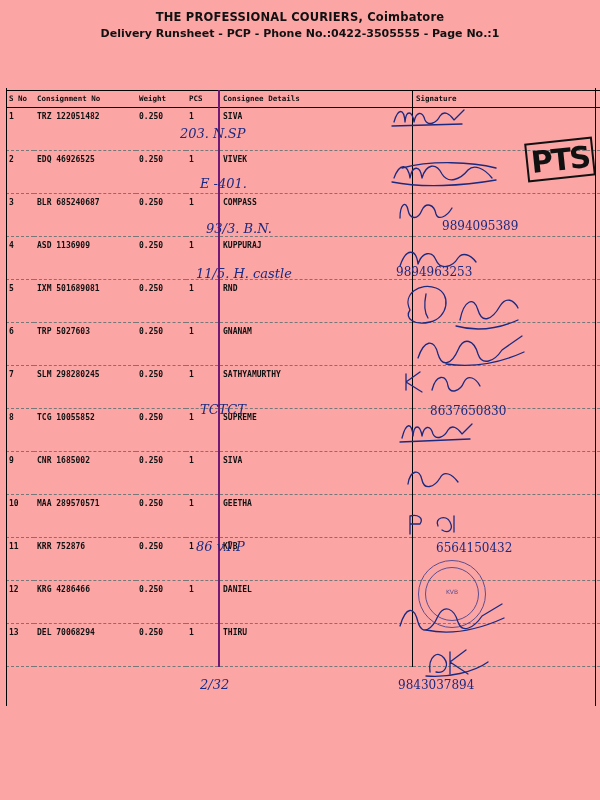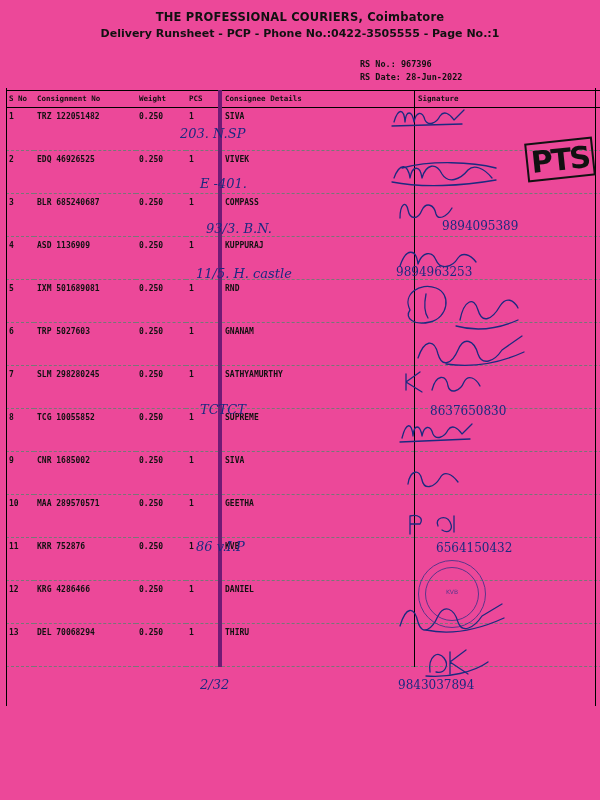--- a/index.html
+++ b/index.html
@@ -13,21 +13,21 @@
     font-family: "DejaVu Sans Mono", monospace;
     color: #111;
     position: relative;
     overflow: hidden;
   }
   .page {
     position: absolute;
     left: 0; top: 0;
     width: 600px;
     height: 800px;
-    background: #ec4899;
+    background: #fca5a5;
   }
   
   .doc-title {
     text-align: center;
     font-family: "DejaVu Sans", sans-serif;
     font-weight: bold;
     font-size: 11.5px;
     letter-spacing: 0.2px;
     padding-top: 10px;
   }
@@ -81,21 +81,21 @@
     vertical-align: top;
     padding: 4px 3px 0 3px;
     height: 38px;
     border-bottom: 1px dashed #777;
   }
   
   .col-sno   { width: 22px; }
   .col-cno   { width: 96px; }
   .col-wt    { width: 44px; text-align: left; }
   .col-pcs   { width: 26px; text-align: left; }
-  .col-cons  { width: 186px; border-left: 4px solid #701a75; }
+  .col-cons  { width: 186px; border-left: 2px solid #701a75; }
   .col-sign  { width: 206px; border-left: 1px solid #000; }
   .outer {
     position: absolute;
     left: 6px;
     top: 88px;
     width: 588px;
     height: 618px;
     border-left: 1px solid #000;
     border-right: 1px solid #000;
     pointer-events: none;
@@ -165,31 +165,20 @@
 </style>
 </head>
 <body>
 
 <div class="page">
 
   <div class="doc-title">THE PROFESSIONAL COURIERS, Coimbatore</div>
   <div class="doc-sub">Delivery Runsheet - PCP - Phone No.:0422-3505555 - Page No.:1</div>
 
   <div class="meta">
-    <div class="right">
-      <div style="height:13.5px"></div>
-      <div>
-        <span>RS No.:</span>
-        <span>967396</span>
-      </div>
-      <div>
-        <span>RS Date:</span>
-        <span>28-Jun-2022</span>
-      </div>
-    </div>
   </div>
 
   <table class="runsheet">
     <thead>
       <tr>
         <th class="col-sno">S No</th>
         <th class="col-cno">Consignment No</th>
         <th class="col-wt">Weight</th>
         <th class="col-pcs">PCS</th>
         <th class="col-cons">Consignee Details</th>

